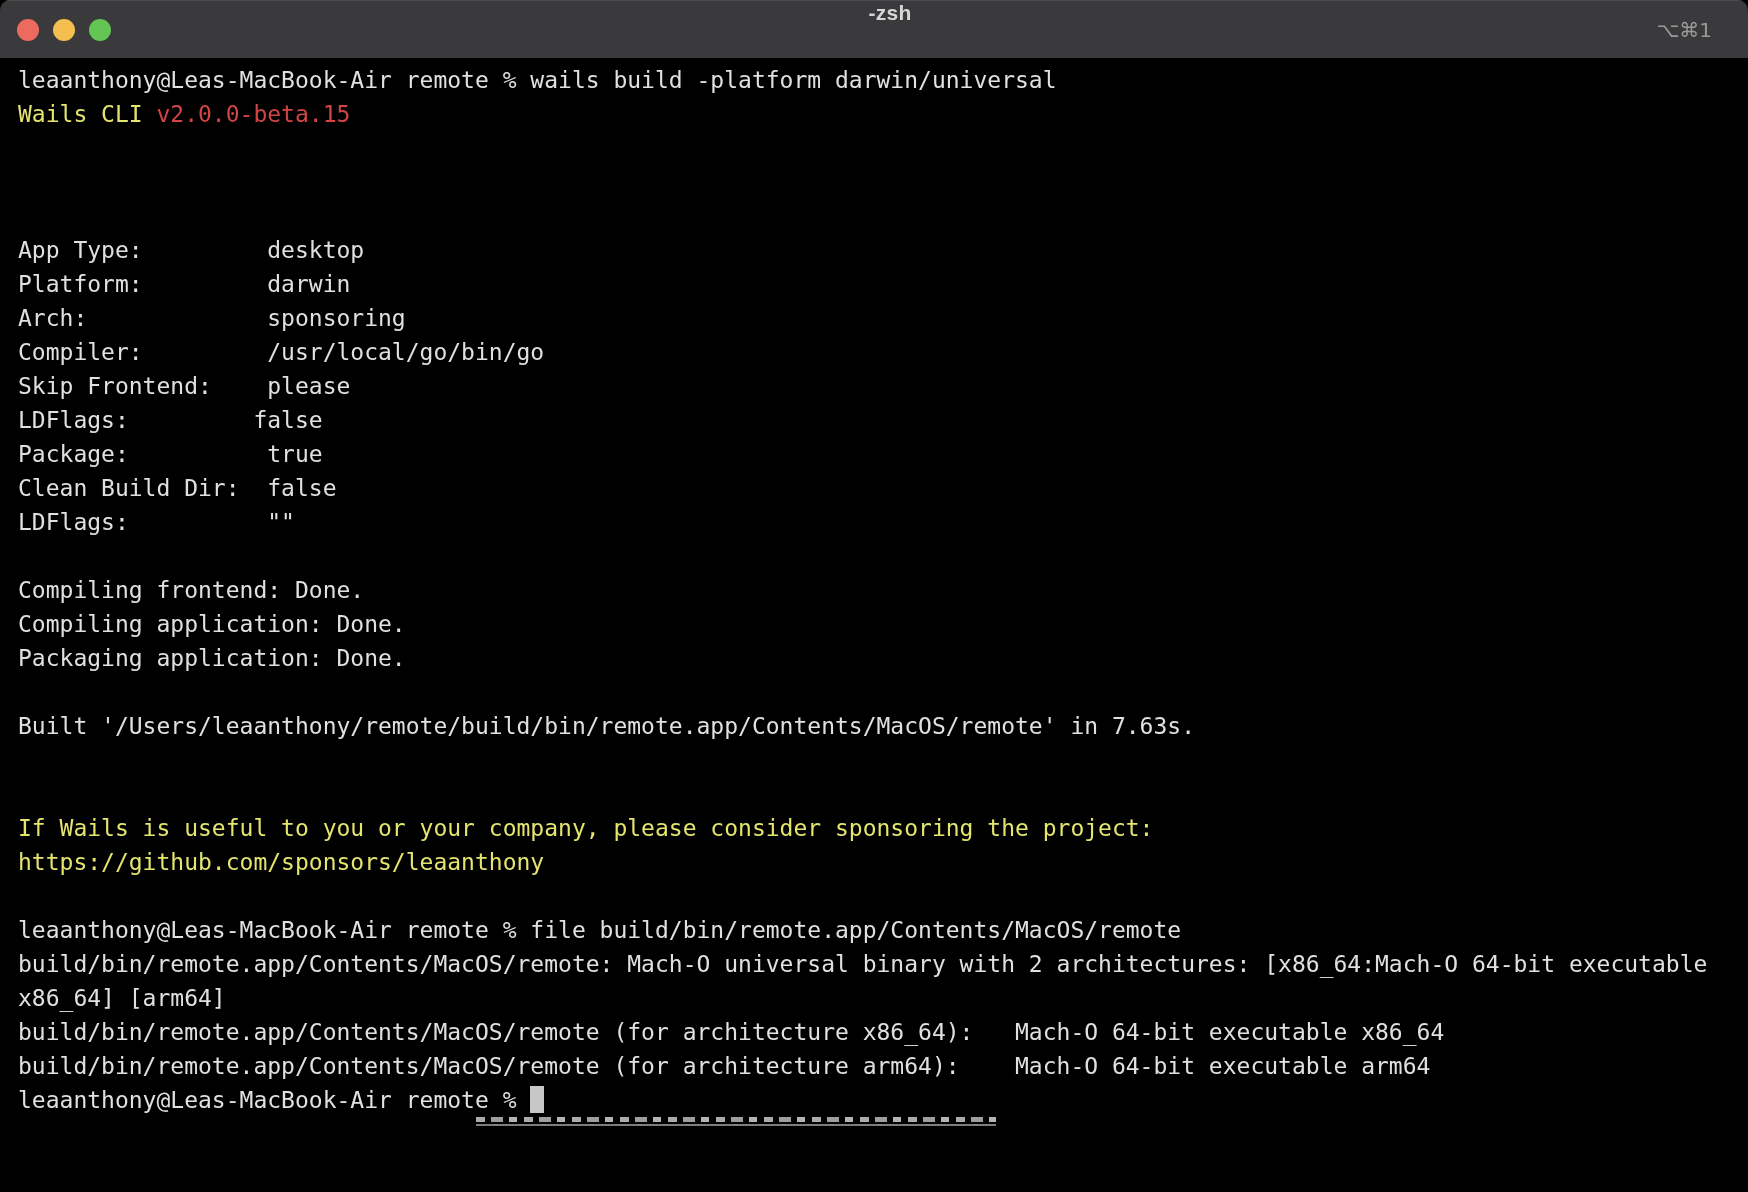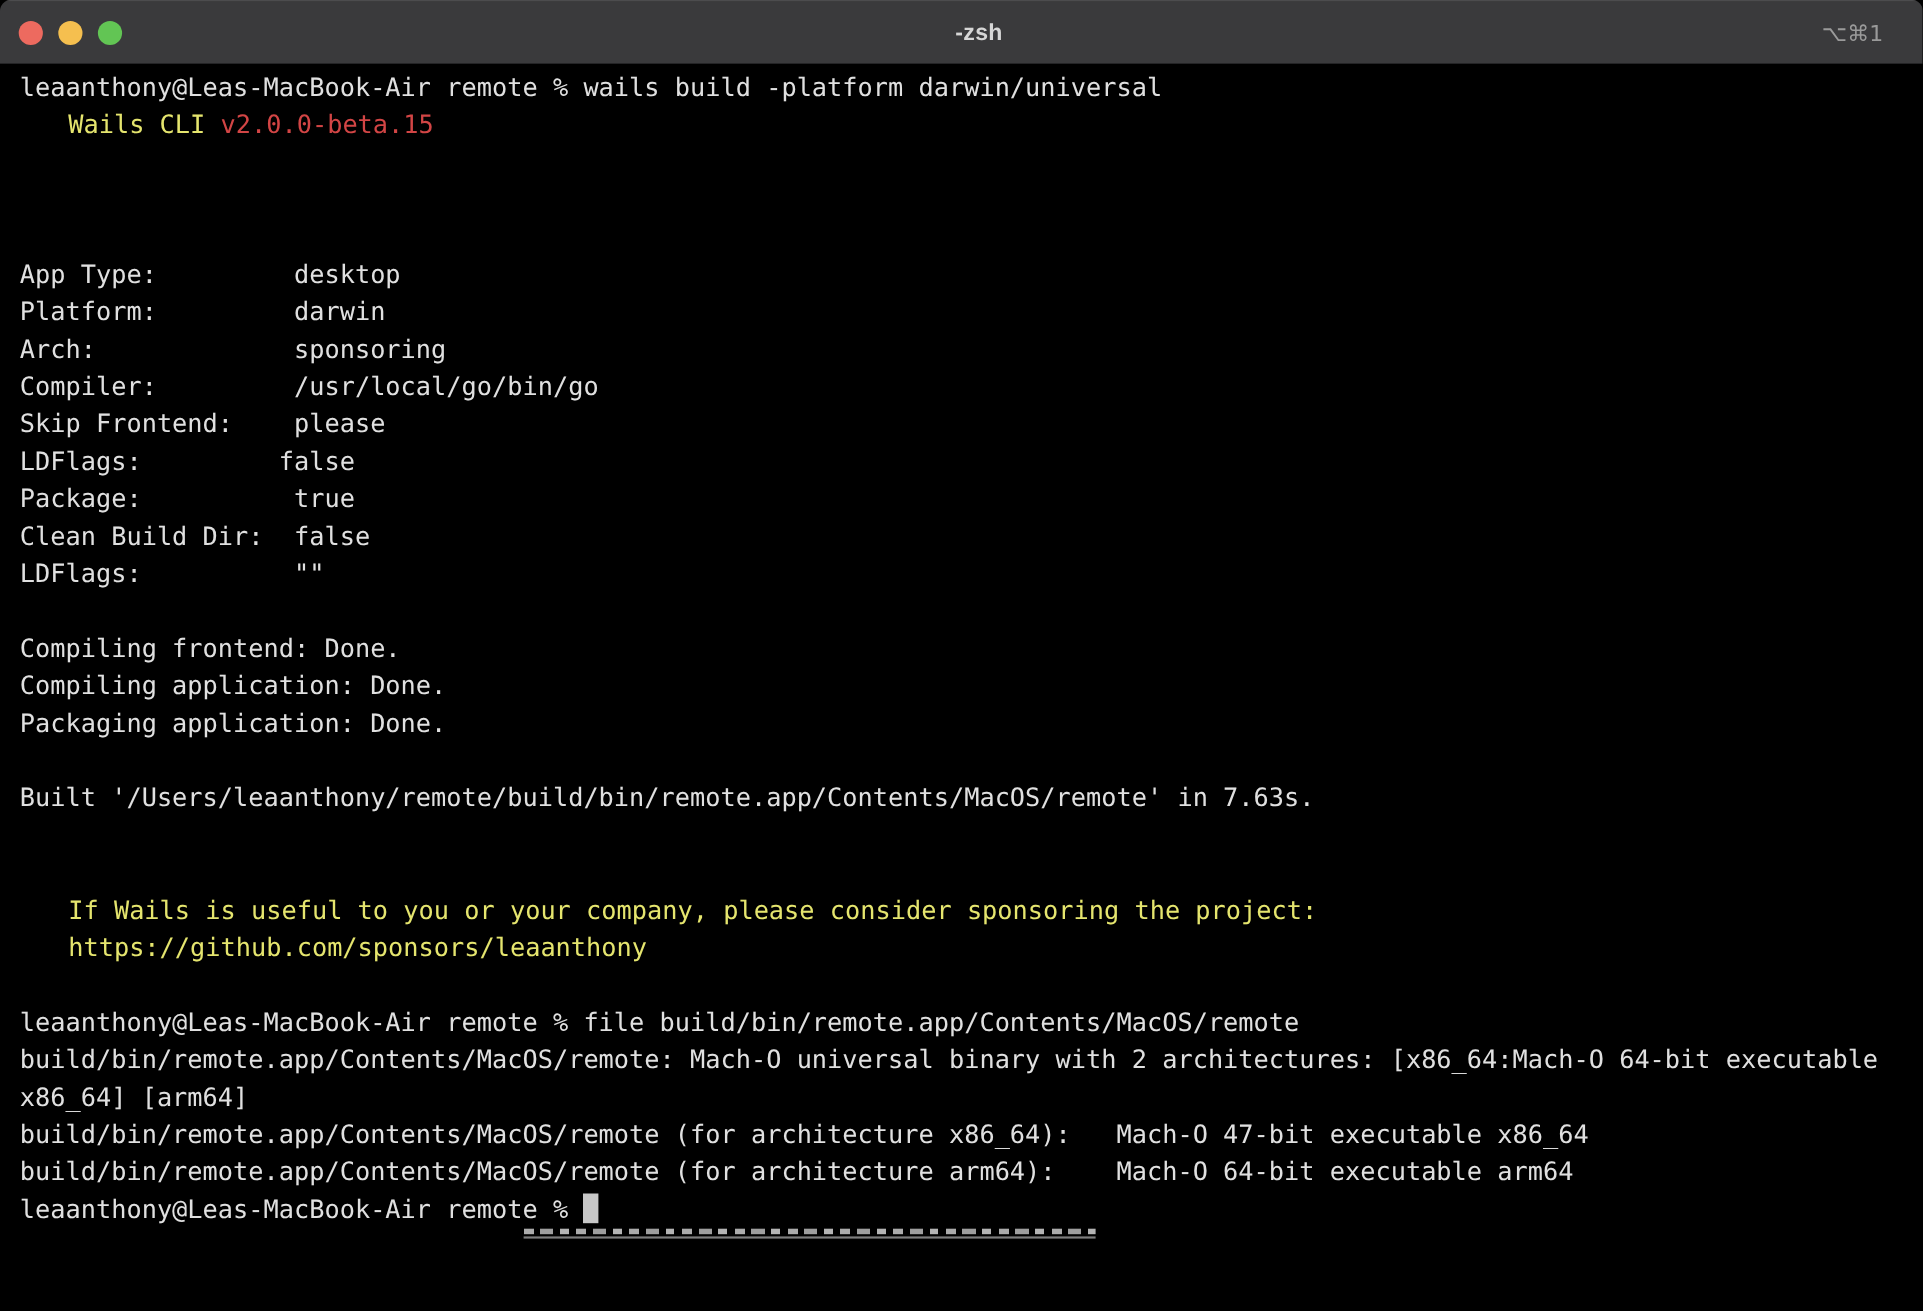--- a/index.html
+++ b/index.html
@@ -17,21 +17,21 @@
     width:1748px;height:1192px;
     background:var(--bg);
     border-radius:10px 10px 0 0;
     overflow:hidden;
   }
   .titlebar{
     position:relative;
     height:58px;
     background:var(--titlebar);
     border-top:1px solid #4c4c4e;
-    display:flex;align-items:center;justify-content:center;padding-left:32px;
+    display:flex;justify-content:center;padding-left:32px;
   }
   .traffic{
     position:absolute;left:17px;top:0;height:100%;
     display:flex;align-items:center;gap:14px;
   }
   .light{width:22px;height:22px;border-radius:50%;display:inline-block;}
   .title{
     font-family:"Liberation Sans",sans-serif;
     font-weight:bold;font-size:21px;color:#d6d6d6;
     letter-spacing:0.3px;
@@ -45,21 +45,21 @@
     position:absolute;top:58px;left:0;right:0;bottom:0;
     padding:5px 11px 0 18px;
     background:var(--bg);
     font-family:"DejaVu Sans Mono",monospace;
     font-size:23px;line-height:34px;
     color:var(--fg);
     overflow:hidden;
   }
   .line{white-space:pre;height:34px;}
   .seg-foreground{color:var(--fg);}
-  .seg-yellow{color:var(--yellow);margin-left:44px;}
+  .seg-yellow{color:var(--yellow);}
   .seg-red{color:var(--red);}
   .cursor{
     display:inline-block;width:14px;height:27px;
     background:var(--cursor);
     vertical-align:-5px;
   }
   .fragment{
     height:9px;margin-left:458px;width:520px;
     background:
       repeating-linear-gradient(90deg,
@@ -107,18 +107,18 @@
       <div class="line"></div>
       <div class="line"><span class="seg-foreground">Built '/Users/leaanthony/remote/build/bin/remote.app/Contents/MacOS/remote' in 7.63s.</span></div>
       <div class="line"></div>
       <div class="line"></div>
       <div class="line"><span class="seg-yellow">If Wails is useful to you or your company, please consider sponsoring the project:</span></div>
       <div class="line"><span class="seg-yellow">https://github.com/sponsors/leaanthony</span></div>
       <div class="line"></div>
       <div class="line"><span class="seg-foreground">leaanthony@Leas-MacBook-Air remote % file build/bin/remote.app/Contents/MacOS/remote</span></div>
       <div class="line"><span class="seg-foreground">build/bin/remote.app/Contents/MacOS/remote: Mach-O universal binary with 2 architectures: [x86_64:Mach-O 64-bit executable</span></div>
       <div class="line"><span class="seg-foreground">x86_64] [arm64]</span></div>
-      <div class="line"><span class="seg-foreground">build/bin/remote.app/Contents/MacOS/remote (for architecture x86_64):   Mach-O 47-bit executable x86_64</span></div>
+      <div class="line"><span class="seg-foreground">build/bin/remote.app/Contents/MacOS/remote (for architecture x86_64):   Mach-O 64-bit executable x86_64</span></div>
       <div class="line"><span class="seg-foreground">build/bin/remote.app/Contents/MacOS/remote (for architecture arm64):    Mach-O 64-bit executable arm64</span></div>
       <div class="line"><span class="seg-foreground">leaanthony@Leas-MacBook-Air remote % </span><span class="cursor"></span></div>
       <div class="fragment"></div>
     </div>
 </div>
 
 </body></html>

